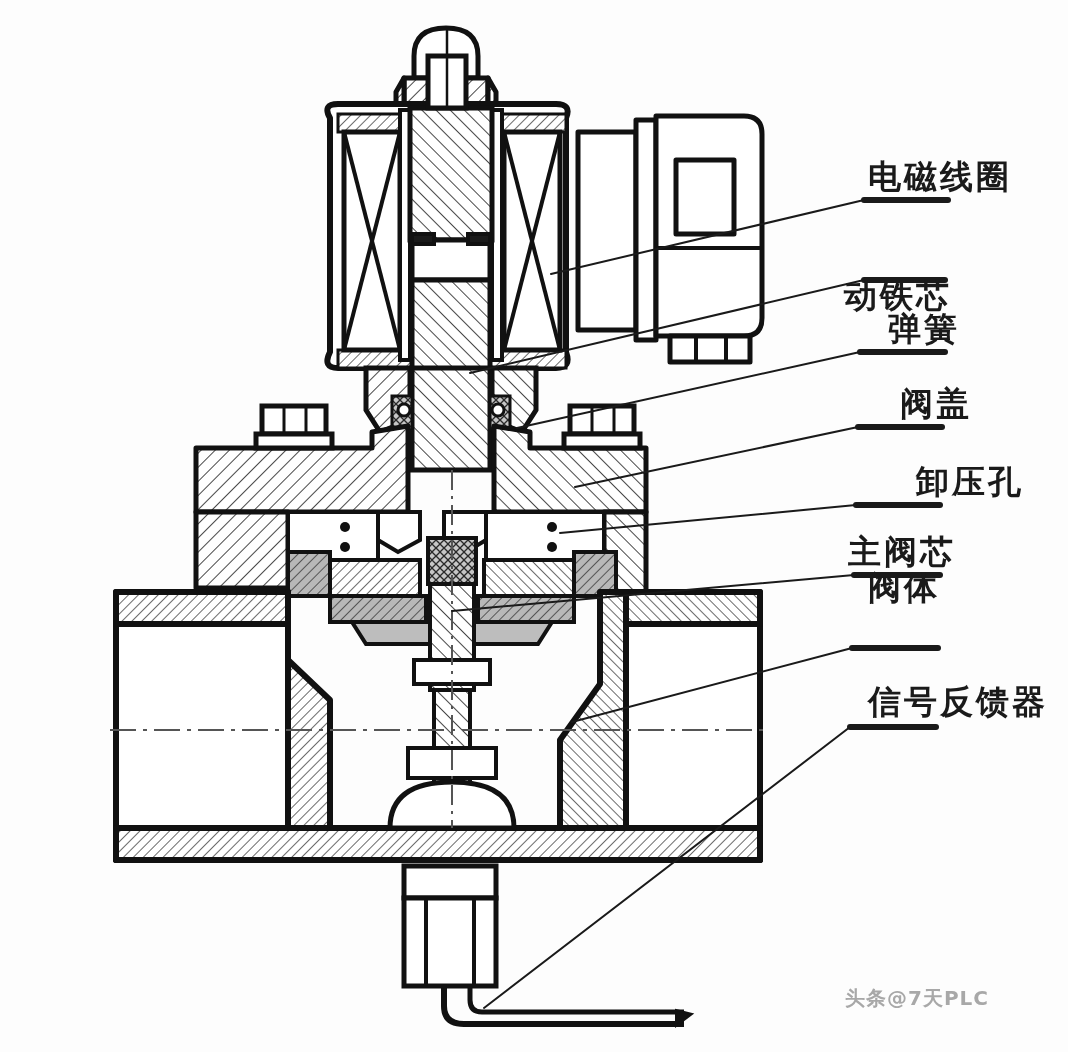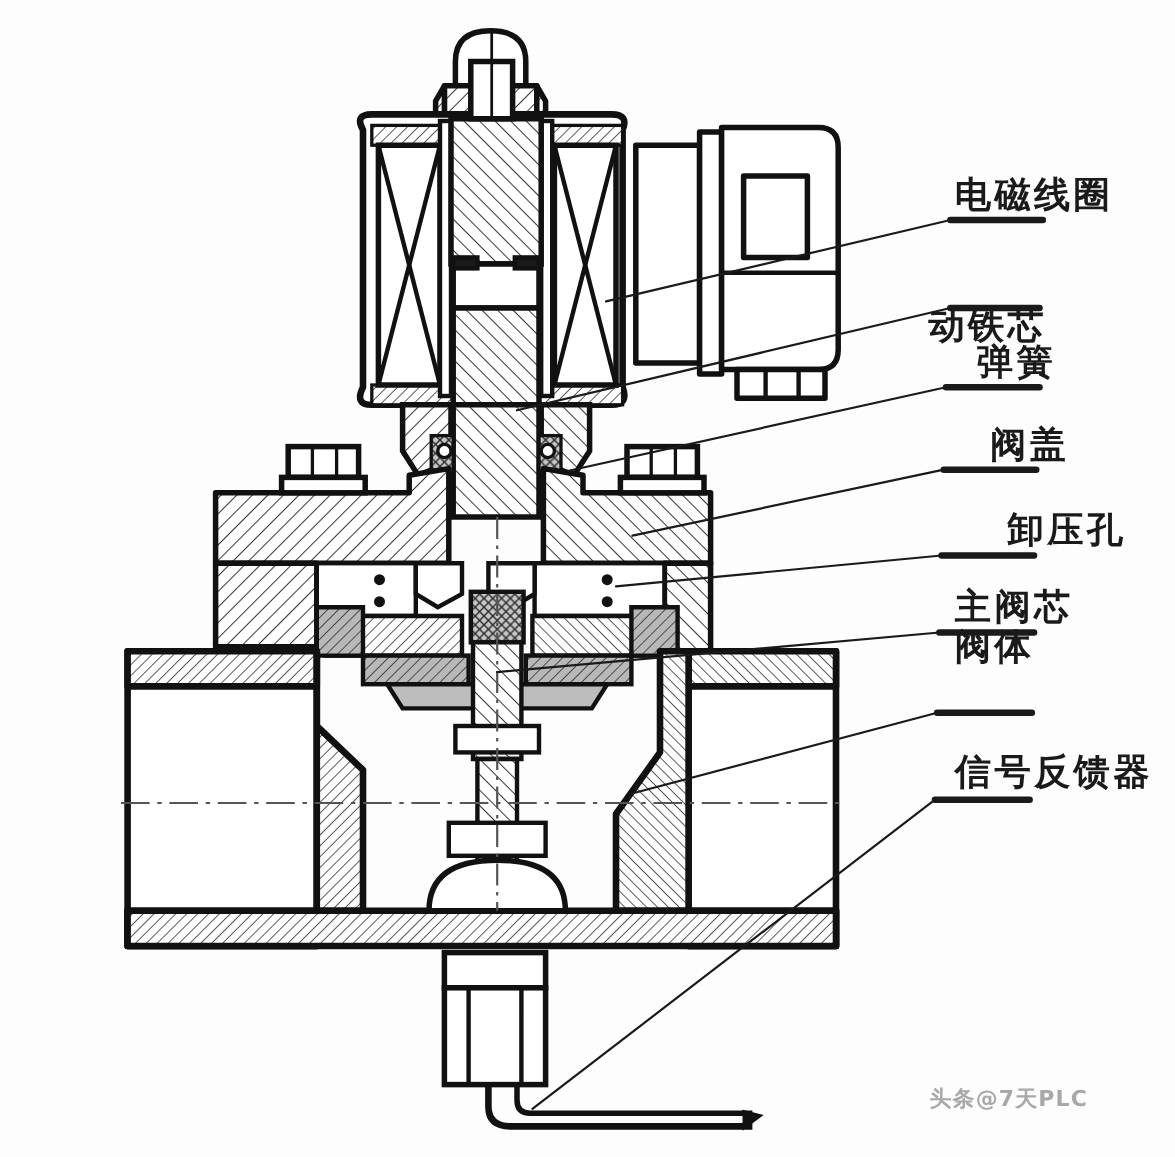--- a/index.html
+++ b/index.html
@@ -271,19 +271,19 @@
         <line x1="850" y1="727" x2="484" y2="1008" stroke-width="2"></line>
         <line x1="850" y1="727" x2="936" y2="727" stroke-width="6"></line>
       </g>
   </svg>
 
   <div class="label-text" style="left:868px; top:158px;">电磁线圈</div>
   <div class="label-text" style="left:844px; top:238px;margin-top:39px;">动铁芯</div>
   <div class="label-text" style="left:888px; top:310px;">弹簧</div>
   <div class="label-text" style="left:868px; top:385px;margin-left:32px;">阀盖</div>
   <div class="label-text" style="left:916px; top:463px;">卸压孔</div>
-  <div class="label-text" style="left:868px; top:533px;">主阀芯</div>
+  <div class="label-text" style="left:848px; top:533px;">主阀芯</div>
   <div class="label-text" style="left:868px; top:569px;">阀体</div>
   <div class="label-text" style="left:868px; top:683px;text-align:center;">信号反馈器</div>
 
   <div id="watermark">头条@7天PLC</div>
 
 </div>
 
 </body></html>

